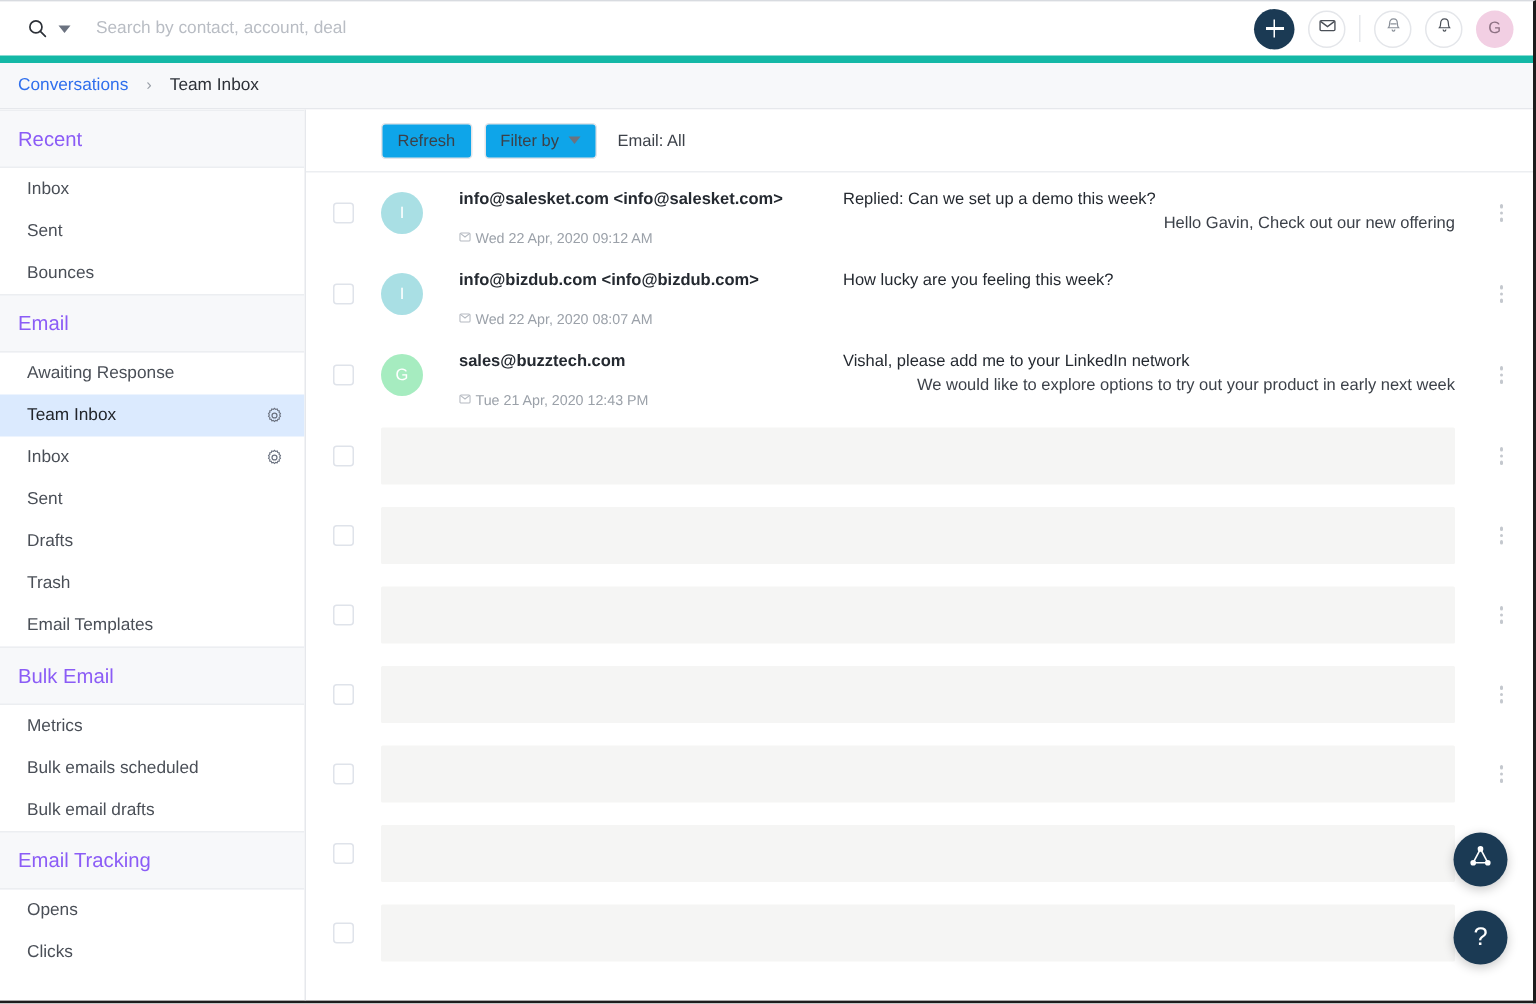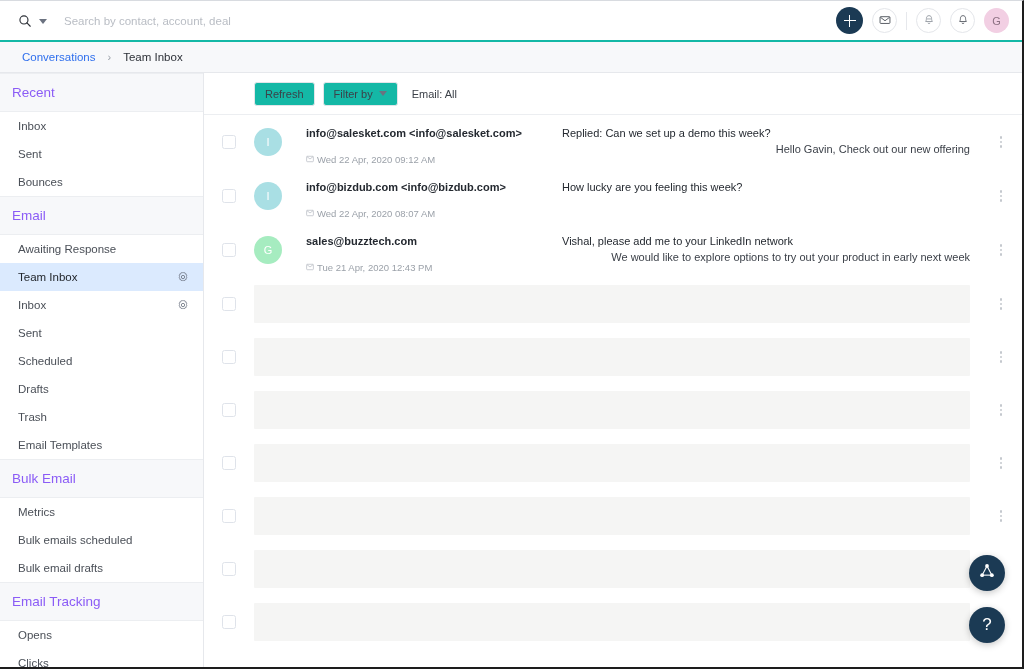--- a/index.html
+++ b/index.html
@@ -18,21 +18,21 @@
     border-top: 1px solid #d8dbe0;
     overflow: hidden;
   }
 
   
   .topbar {
     height: 41px;
     background: #ffffff;
     display: flex;
     align-items: center;
-    border-bottom: 2px solid #14b8a6;
+    border-bottom: 5px solid #14b8a6;
     position: relative;
   }
   .search-wrap {
     display: flex; align-items: center;
     padding-left: 18px; gap: 7px;
     flex: 1;
   }
   .search-icon svg { display: block; }
   .caret-down {
     width: 0; height: 0;
@@ -78,21 +78,21 @@
     background: #f2cfe3;
     display: flex; align-items: center; justify-content: center;
     font-size: 11px; color: #8d7183; cursor: pointer;
   }
 
   
   .breadcrumb {
     height: 31px;
     background: #f7f8fa;
     display: flex; align-items: center;
-    padding-left: 22px;
+    padding-left: 12px;
     gap: 12px;
     border-bottom: 1px solid #e6e8ec;
     font-size: 11.5px;
   }
   .bc-link { color: #2f6fed; cursor: pointer; }
   .bc-sep { color: #9aa0a8; font-size: 11px; }
   .bc-current { color: #2d3138; }
 
   
   .body-row { display: flex; height: calc(669px - 41px - 31px - 3px); }
@@ -140,21 +140,21 @@
   .toolbar {
     height: 42px;
     display: flex; align-items: center;
     gap: 8px;
     padding-left: 50px;
     border-bottom: 1px solid #eceef1;
   }
   .tb-btn {
     height: 24px;
     border: 1px solid #e2e5e9;
-    background: #14b8a6;
+    background: #0ea5e9;
     border-radius: 3px;
     font-family: "Liberation Sans", sans-serif;
     font-size: 11px;
     color: #3c4149;
     padding: 0 10px;
     display: flex; align-items: center; gap: 6px;
     cursor: pointer;
   }
   .tb-caret {
     width: 0; height: 0;
@@ -359,23 +359,20 @@
             <svg width="12" height="12" viewBox="0 0 16 16">
               <circle cx="8" cy="8" r="2.2" fill="none" stroke="#6b7280" stroke-width="1.1"></circle>
               <path d="M8 1.6 L9 2.6 L10.4 2.2 L10.9 3.6 L12.3 3.9 L12.1 5.3 L13.3 6.2 L12.6 7.5 L13.3 8.8 L12.1 9.7 L12.3 11.1 L10.9 11.4 L10.4 12.8 L9 12.4 L8 13.4 L7 12.4 L5.6 12.8 L5.1 11.4 L3.7 11.1 L3.9 9.7 L2.7 8.8 L3.4 7.5 L2.7 6.2 L3.9 5.3 L3.7 3.9 L5.1 3.6 L5.6 2.2 L7 2.6 Z" fill="none" stroke="#6b7280" stroke-width="1"></path>
             </svg>
           </span>
         </div>
         <div class="side-item">
           <span class="side-item-label">Sent</span>
         </div>
         <div class="side-item">
-          <span class="side-item-label">Scheduled</span>
-        </div>
-        <div class="side-item">
           <span class="side-item-label">Drafts</span>
         </div>
         <div class="side-item">
           <span class="side-item-label">Trash</span>
         </div>
         <div class="side-item">
           <span class="side-item-label">Email Templates</span>
         </div>
         <div class="side-section">
           <span>Bulk Email</span>

